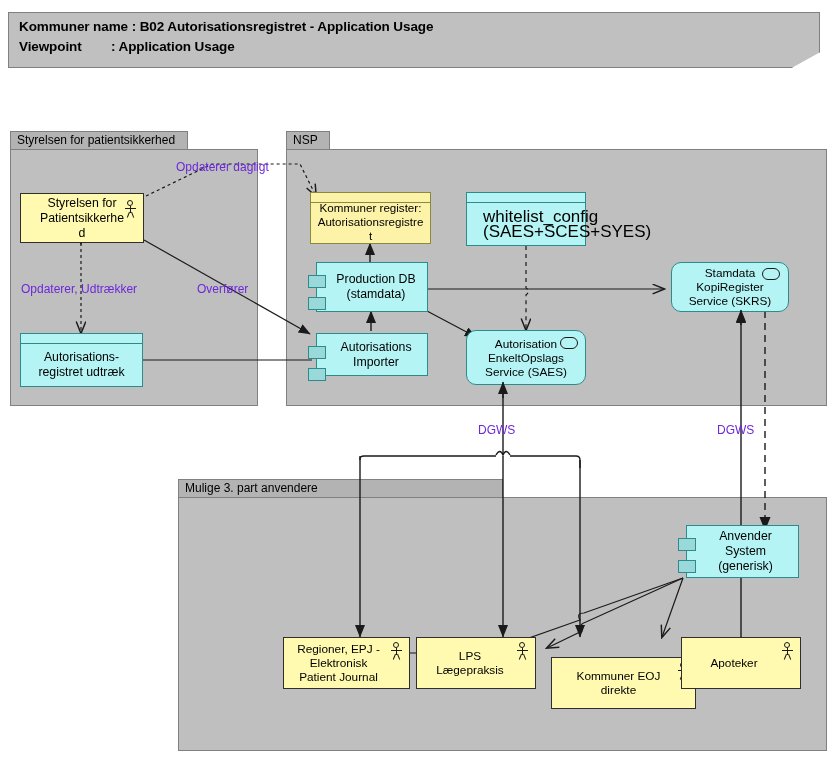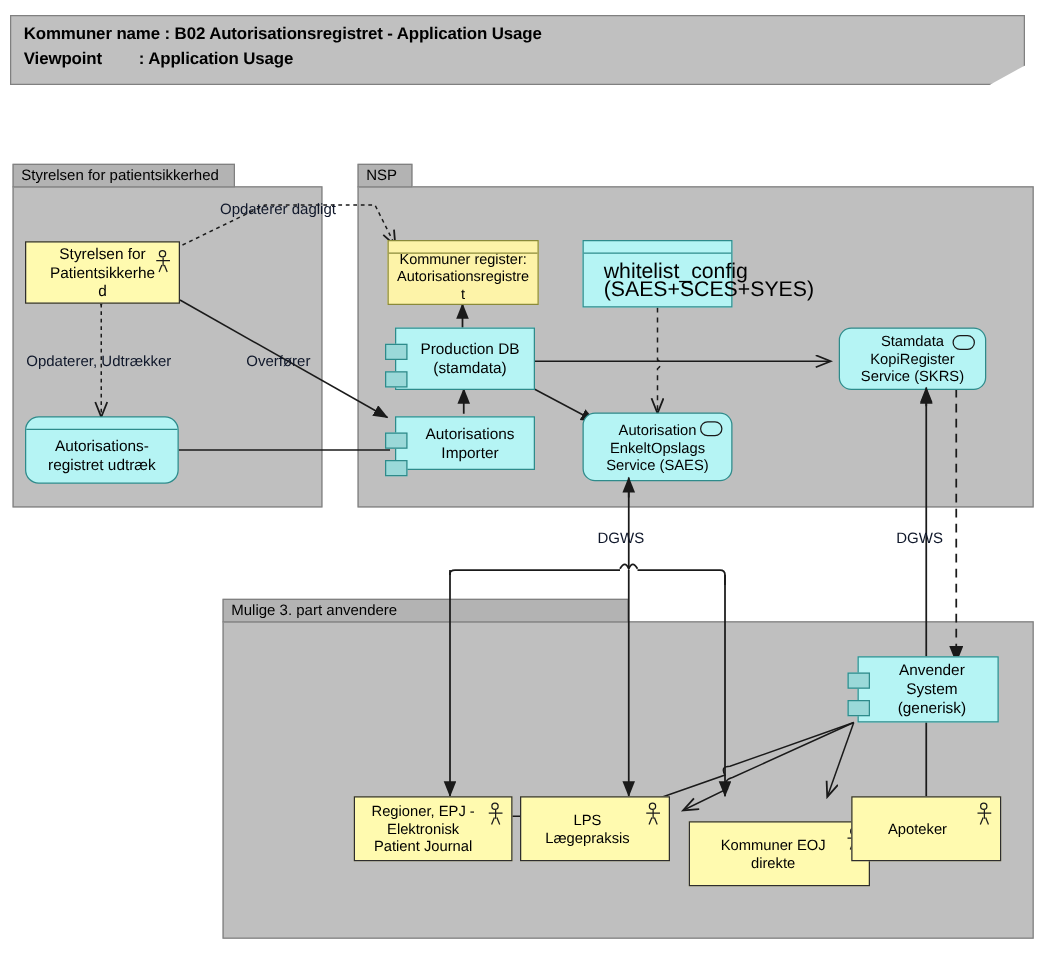--- a/index.html
+++ b/index.html
@@ -203,21 +203,21 @@
     width: 837px;
     height: 765px;
     z-index: 8;
     pointer-events: none;
   }
 
   
   .edge-label {
     position: absolute;
     font-size: 12px;
-    color: #0f172a;
+    color: #6d28d9;
     white-space: nowrap;
     z-index: 9;
   }
 </style>
 </head>
 <body>
 
 <div id="canvas">
 
   <div class="title-bar">
@@ -319,21 +319,21 @@
 d</span>
     <span class="actor-icon" style="right:6px; top:6px;">
       <span class="head"></span>
         <span class="body"></span>
         <span class="arms"></span>
       <span class="leg l"></span>
         <span class="leg r"></span>
     </span>
   </div>
 
-  <div class="node n-data" style="left:20px; top:333px; width:123px; height:54px;border-radius:11px;">
+  <div class="node n-data" style="left:20px; top:333px; width:123px; height:54px;">
     <span class="topbar"></span>
     <span class="lbl" style="padding-top:9px;">Autorisations-
 registret udtræk</span>
   </div>
 
   <div class="node n-data n-data-y" style="left:310px; top:192px; width:121px; height:52px;">
     <span class="topbar"></span>
     <span class="lbl" style="padding-top:7px; font-size:11.6px; line-height:14px;">Kommuner register:
 Autorisationsregistre
 t</span>

